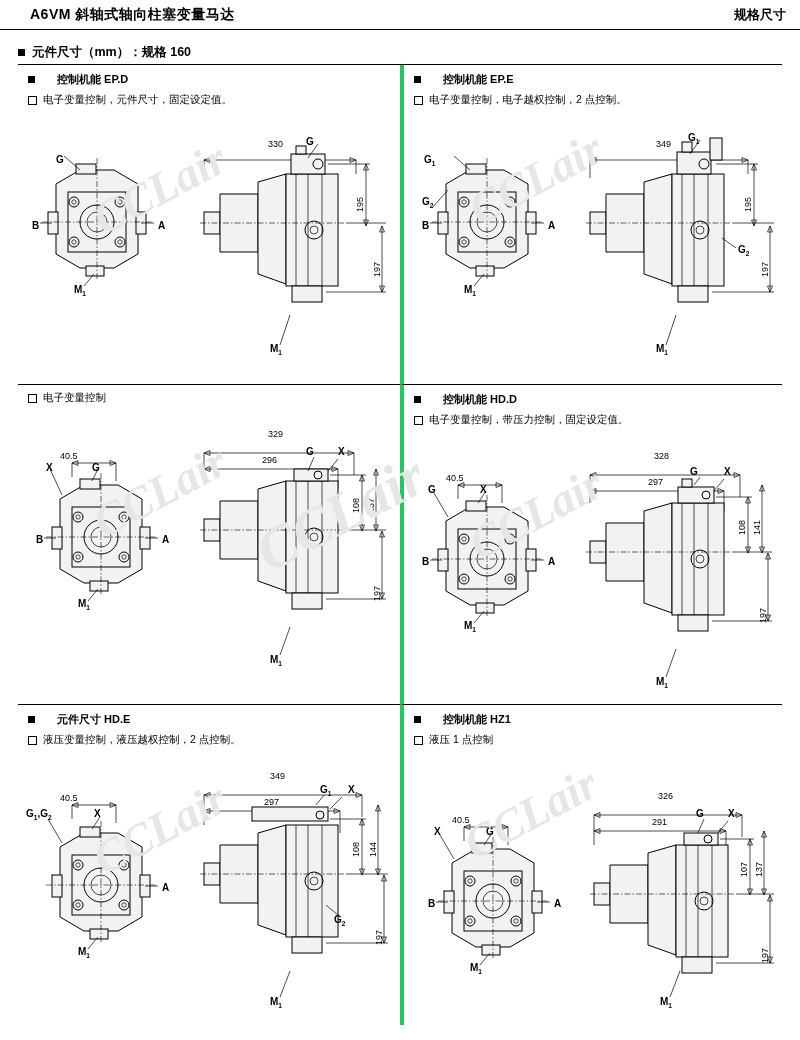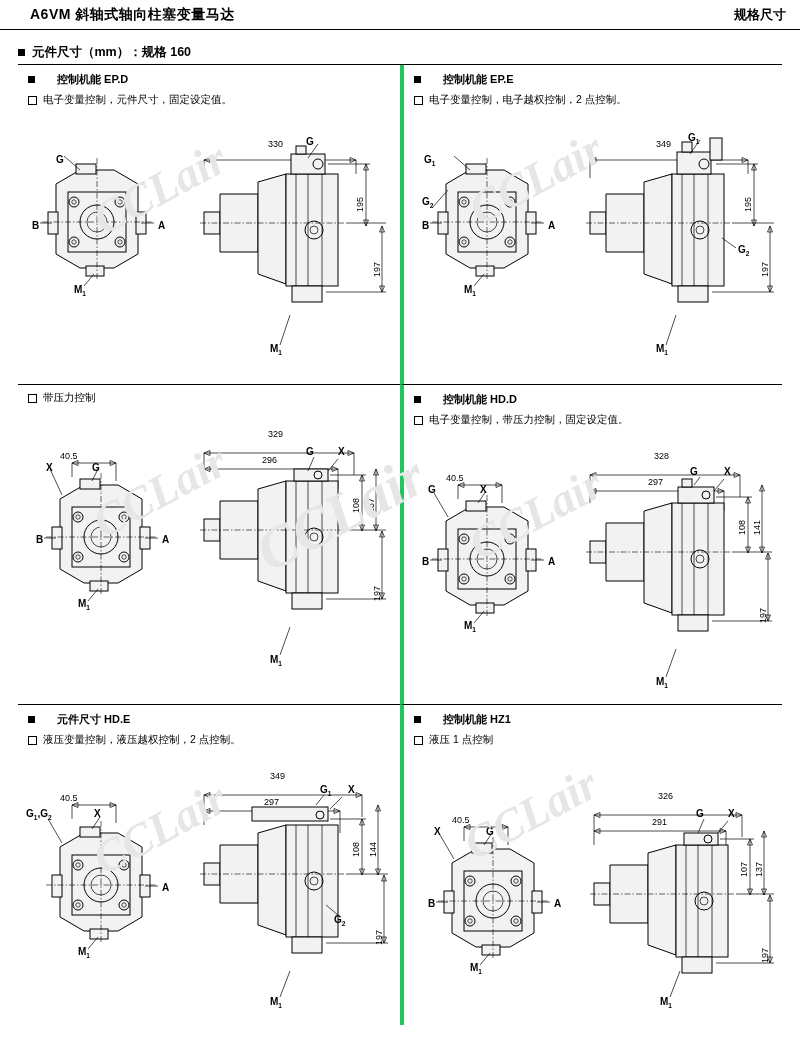--- a/index.html
+++ b/index.html
@@ -276,21 +276,21 @@
           <text class="lblb" x="334" y="146">G<tspan class="sub" dy="3">2</tspan></text>
           <text class="lblb" x="252" y="245">M<tspan class="sub" dy="3">1</tspan></text>
           <line class="ln thin" x1="262" y1="238" x2="272" y2="208"></line>
         </svg>
       </div>
     </div>
 
     <div class="panel left r1">
       <div class="p-sub">
         <span class="sq-open"></span>
-        <span>带压力控制</span>
+        <span>电子变量控制</span>
       </div>
       <div class="figures">
         <div class="wm" style="left:70px;top:60px;">CCLair</div>
         <svg width="382" height="265" viewBox="0 0 382 265">
 
           <g transform="translate(14,0)">
             <line class="ln thin" x1="40" y1="58" x2="84" y2="58"></line>
             <path class="ln thin" d="M40,58 l6,-2.5 v5 z" fill="#000"></path>
             <path class="ln thin" d="M84,58 l-6,-2.5 v5 z" fill="#000"></path>
             <line class="ln thin" x1="40" y1="58" x2="40" y2="72"></line>

